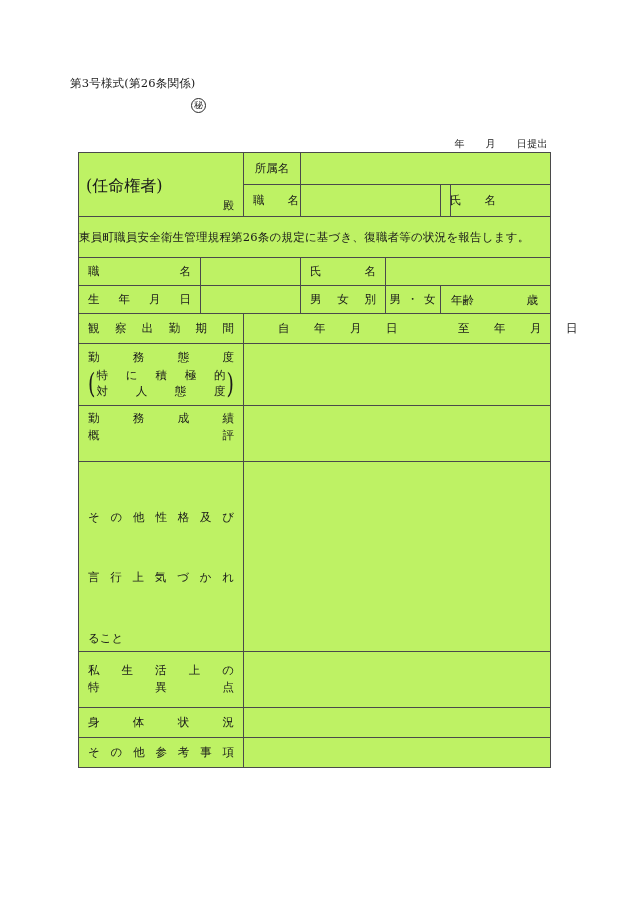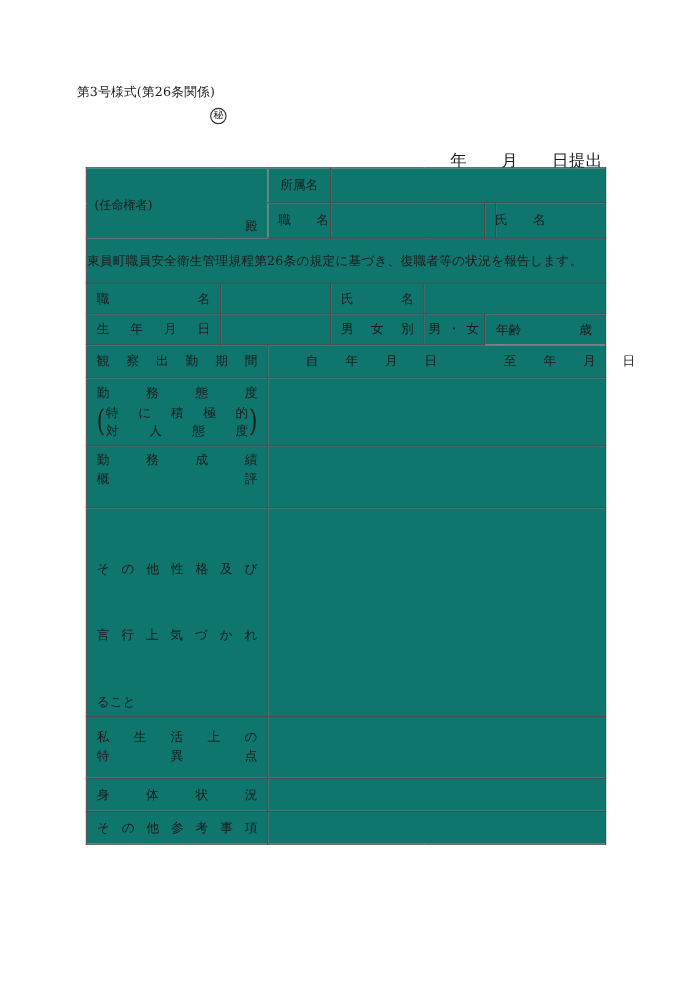--- a/index.html
+++ b/index.html
@@ -54,40 +54,40 @@
     text-align: center;
     font-size: 12.5px;
     letter-spacing: 0.4px;
     white-space: pre;
   }
 
   .submit-date {
     position: absolute;
     right: 82px;
     top: 137px;
-    font-size: 15px;
+    font-size: 10px;
     letter-spacing: 0.4px;
     white-space: pre;
   }
 
   
   .form-table {
     position: absolute;
     left: 78px;
     top: 152px;
     width: 472px;
     border-collapse: collapse;
     table-layout: fixed;
     font-size: 11.5px;
   }
   .form-table td {
     border: 0.9px solid #4a4a4a;
     padding: 0;
     vertical-align: middle;
-    background: #0f766e;
+    background: #bef264;
   }
 
   .cell-pad {
     padding: 3px 7px;
     box-sizing: border-box;
   }
 
   
   .lbl {
     display: block;
@@ -108,21 +108,21 @@
   .label-cell { height: 27px; }
 
   .appointer-cell {
     height: 63px;
     position: relative;
     vertical-align: top;
   }
   .appointer-name {
     display: block;
     padding: 4px 0 0 7px;
-    font-size: 11px;
+    font-size: 16px;
   }
   .appointer-dono {
     position: absolute;
     right: 9px;
     bottom: 3px;
     font-size: 11px;
   }
 
   .statement-cell {
     height: 40px;

